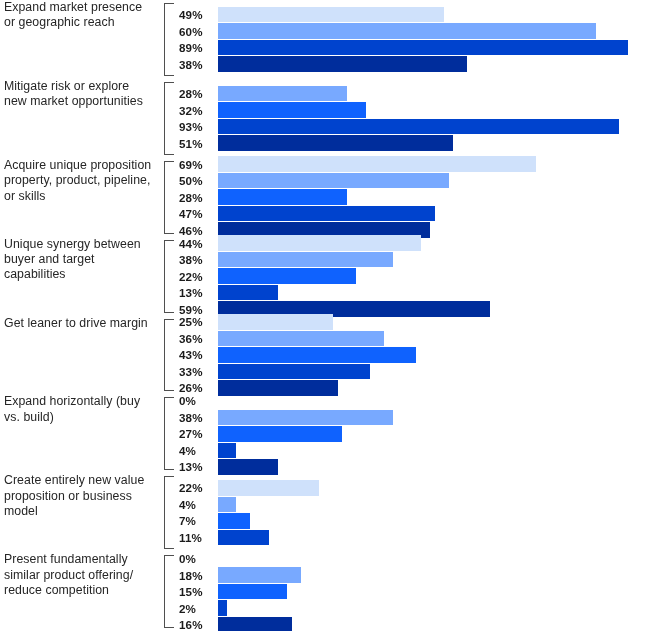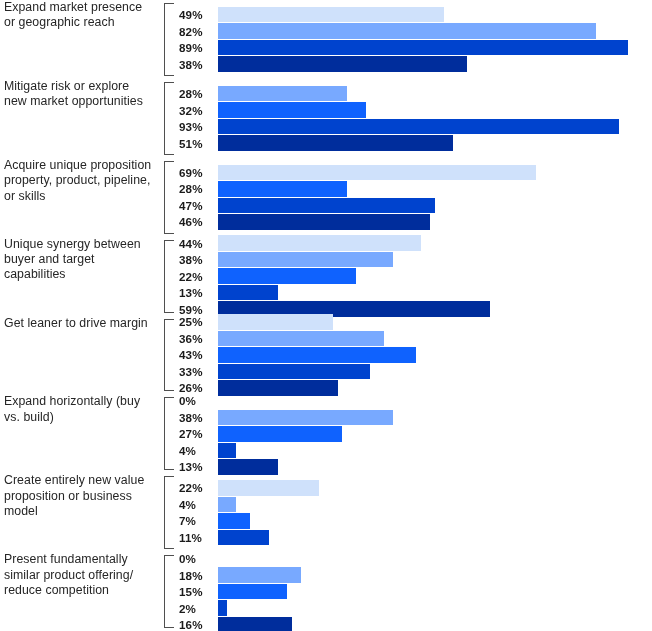--- a/index.html
+++ b/index.html
@@ -127,21 +127,21 @@
         <div class="bracket"></div>
       </div>
       <div class="bars-cell">
         <div class="bar-line">
           <div class="bar-value">49%</div>
           <div class="bar-track">
             <div class="bar-fill s0" style="width: 225.89px; background: rgb(207, 225, 251);"></div>
           </div>
         </div>
         <div class="bar-line">
-          <div class="bar-value">82%</div>
+          <div class="bar-value">60%</div>
           <div class="bar-track">
             <div class="bar-fill s1" style="width: 378.02px; background: rgb(120, 169, 255);"></div>
           </div>
         </div>
         <div class="bar-line">
           <div class="bar-value">89%</div>
           <div class="bar-track">
             <div class="bar-fill s3" style="width: 410.29px; background: rgb(0, 67, 206);"></div>
           </div>
         </div>
@@ -195,20 +195,26 @@
         <div class="bracket"></div>
       </div>
       <div class="bars-cell">
         <div class="bar-line">
           <div class="bar-value">69%</div>
           <div class="bar-track">
             <div class="bar-fill s0" style="width: 318.09px; background: rgb(207, 225, 251);"></div>
           </div>
         </div>
         <div class="bar-line">
+          <div class="bar-value">50%</div>
+          <div class="bar-track">
+            <div class="bar-fill s1" style="width: 230.5px; background: rgb(120, 169, 255);"></div>
+          </div>
+        </div>
+        <div class="bar-line">
           <div class="bar-value">28%</div>
           <div class="bar-track">
             <div class="bar-fill s2" style="width: 129.08px; background: rgb(15, 98, 254);"></div>
           </div>
         </div>
         <div class="bar-line">
           <div class="bar-value">47%</div>
           <div class="bar-track">
             <div class="bar-fill s3" style="width: 216.67px; background: rgb(0, 67, 206);"></div>
           </div>

